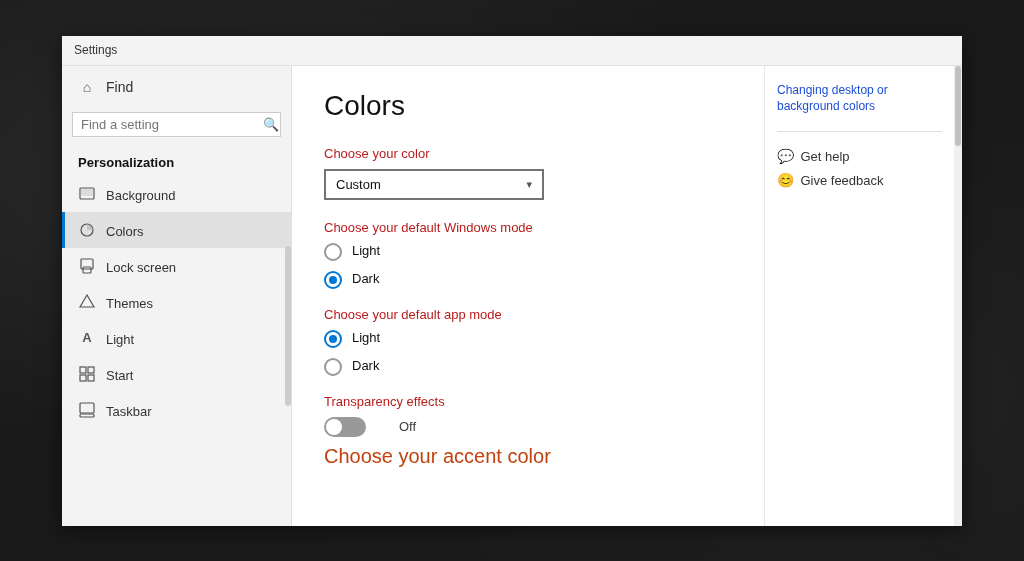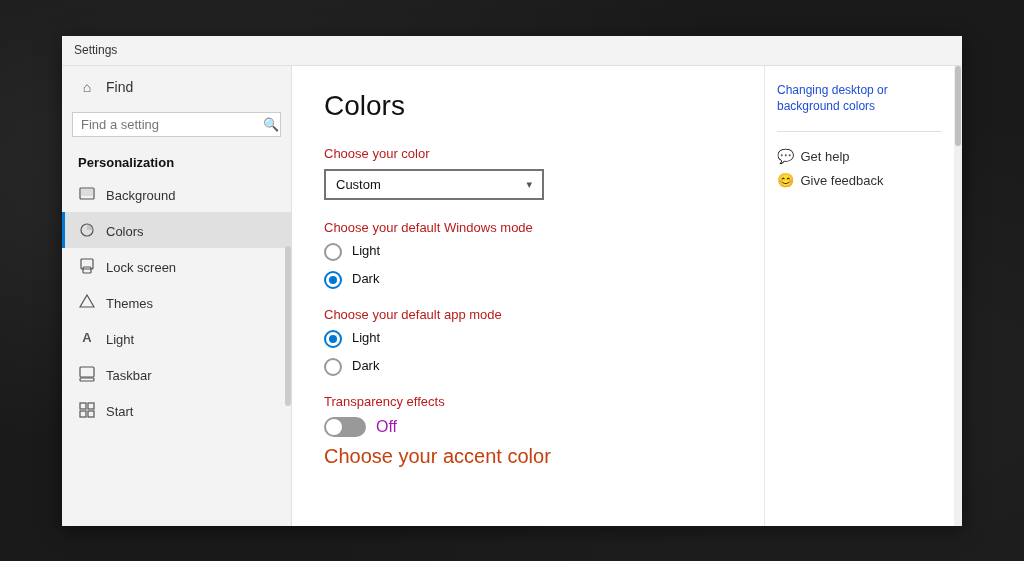--- a/index.html
+++ b/index.html
@@ -199,21 +199,21 @@
     .toggle-switch::after {
       content: '';
       position: absolute;
       left: 2px;
       top: 2px;
       width: 16px;
       height: 16px;
       border-radius: 50%;
       background: #fff;
     }
-    .toggle-label { font-size: 16px; color: #a21caf; }
+    .toggle-label { font-size: 13px; color: #404040; margin-left: 23px; }
     .accent-heading {
       font-size: 20px;
       font-weight: 300;
       color: #c2410c;
       margin-top: 8px;
     }
     
     .right-panel {
       width: 190px;
       padding: 16px 12px;
@@ -327,37 +327,37 @@
       </div>
 
       <div class="sidebar-nav-item">
         <span class="nav-icon" style="font-weight:600;font-size:13px;color:#555;">A</span>
         <span>Light</span>
       </div>
 
       <div class="sidebar-nav-item">
         <span class="nav-icon">
           <svg width="16" height="16" viewBox="0 0 16 16">
-            <rect x="1" y="1" width="14" height="10" rx="1" stroke="#555" stroke-width="1.2" fill="none"></rect>
-            <rect x="1" y="12" width="14" height="3" rx="1" stroke="#555" stroke-width="1.2" fill="none"></rect>
-          </svg>
-        </span>
-        <span>Taskbar</span>
-      </div>
-
-      <div class="sidebar-nav-item">
-        <span class="nav-icon">
-          <svg width="16" height="16" viewBox="0 0 16 16">
             <rect x="1" y="1" width="6" height="6" stroke="#555" stroke-width="1.2" fill="none"></rect>
             <rect x="9" y="1" width="6" height="6" stroke="#555" stroke-width="1.2" fill="none"></rect>
             <rect x="1" y="9" width="6" height="6" stroke="#555" stroke-width="1.2" fill="none"></rect>
             <rect x="9" y="9" width="6" height="6" stroke="#555" stroke-width="1.2" fill="none"></rect>
           </svg>
         </span>
         <span>Start</span>
+      </div>
+
+      <div class="sidebar-nav-item">
+        <span class="nav-icon">
+          <svg width="16" height="16" viewBox="0 0 16 16">
+            <rect x="1" y="1" width="14" height="10" rx="1" stroke="#555" stroke-width="1.2" fill="none"></rect>
+            <rect x="1" y="12" width="14" height="3" rx="1" stroke="#555" stroke-width="1.2" fill="none"></rect>
+          </svg>
+        </span>
+        <span>Taskbar</span>
       </div>
 
       <div class="sidebar-scrollbar"></div>
     </div>
 
     <div class="main-content">
       <div class="main-inner">
 
         <h1 class="page-title">Colors</h1>
 

